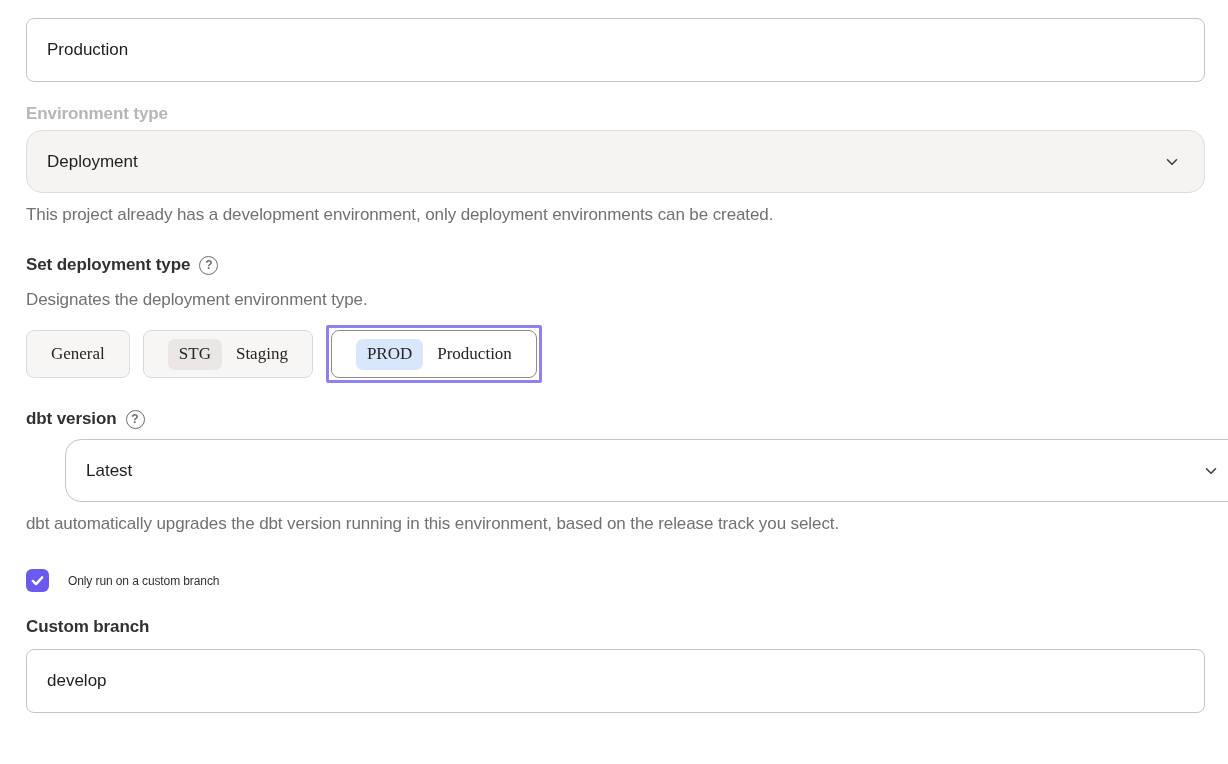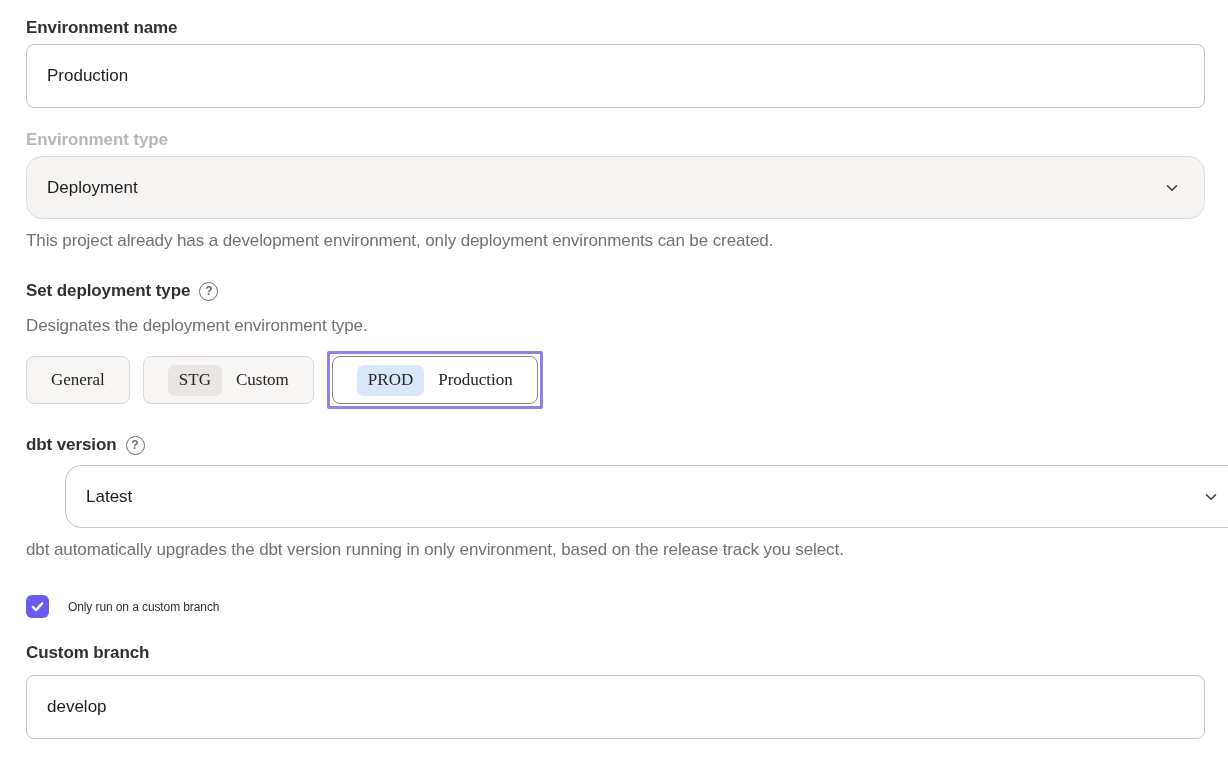--- a/index.html
+++ b/index.html
@@ -132,21 +132,20 @@
   .mt-select2 { margin-top: 10px; }
   .mt-help3   { margin-top: 12px; }
   .mt-check   { margin-top: 35px; }
   .mt-cb-lbl  { margin-top: 25px; margin-bottom: 12px; }
 </style>
 </head>
 <body>
 
 <div class="page">
 
-  <label class="lbl lbl-gap">Environment name</label>
   <input class="text-input" type="text" value="Production" style="">
 
   <label class="lbl disabled lbl-gap mt-sec2">Environment type</label>
   <div class="select select-gray">
     <span>Deployment</span>
     <span class="chev">
       <svg width="16" height="16" viewBox="0 0 16 16">
           <path d="M3.5 5.8 L8 10.3 L12.5 5.8" fill="none" stroke="currentColor" stroke-width="1.6" stroke-linecap="round" stroke-linejoin="round"></path>
         </svg>
     </span>
@@ -158,21 +157,21 @@
     <span class="help-icon">?</span>
   </div>
   <p class="help mt-help2">Designates the deployment environment type.</p>
 
   <div class="btn-row mt-btns">
     <button class="type-btn">
       <span>General</span>
     </button>
     <button class="type-btn">
       <span class="badge badge-gray">STG</span>
-      <span>Custom</span>
+      <span>Staging</span>
     </button>
     <span class="selected-ring">
       <button class="type-btn selected">
         <span class="badge badge-blue">PROD</span>
         <span>Production</span>
       </button>
     </span>
   </div>
 
   <div class="heading-row mt-head2">
@@ -180,21 +179,21 @@
     <span class="help-icon">?</span>
   </div>
   <div class="select select-white mt-select2">
     <span>Latest</span>
     <span class="chev">
       <svg width="16" height="16" viewBox="0 0 16 16">
           <path d="M3.5 5.8 L8 10.3 L12.5 5.8" fill="none" stroke="currentColor" stroke-width="1.6" stroke-linecap="round" stroke-linejoin="round"></path>
         </svg>
     </span>
   </div>
-  <p class="help mt-help3">dbt automatically upgrades the dbt version running in only environment, based on the release track you select.</p>
+  <p class="help mt-help3">dbt automatically upgrades the dbt version running in this environment, based on the release track you select.</p>
 
   <div class="checkbox-row mt-check">
     <span class="checkbox">
       <svg width="15" height="15" viewBox="0 0 16 16">
         <path d="M3 8.5 L6.4 11.8 L13 4.6" fill="none" stroke="#ffffff" stroke-width="2.6" stroke-linecap="round" stroke-linejoin="round"></path>
       </svg>
     </span>
     <span class="checkbox-label">Only run on a custom branch</span>
   </div>
 

